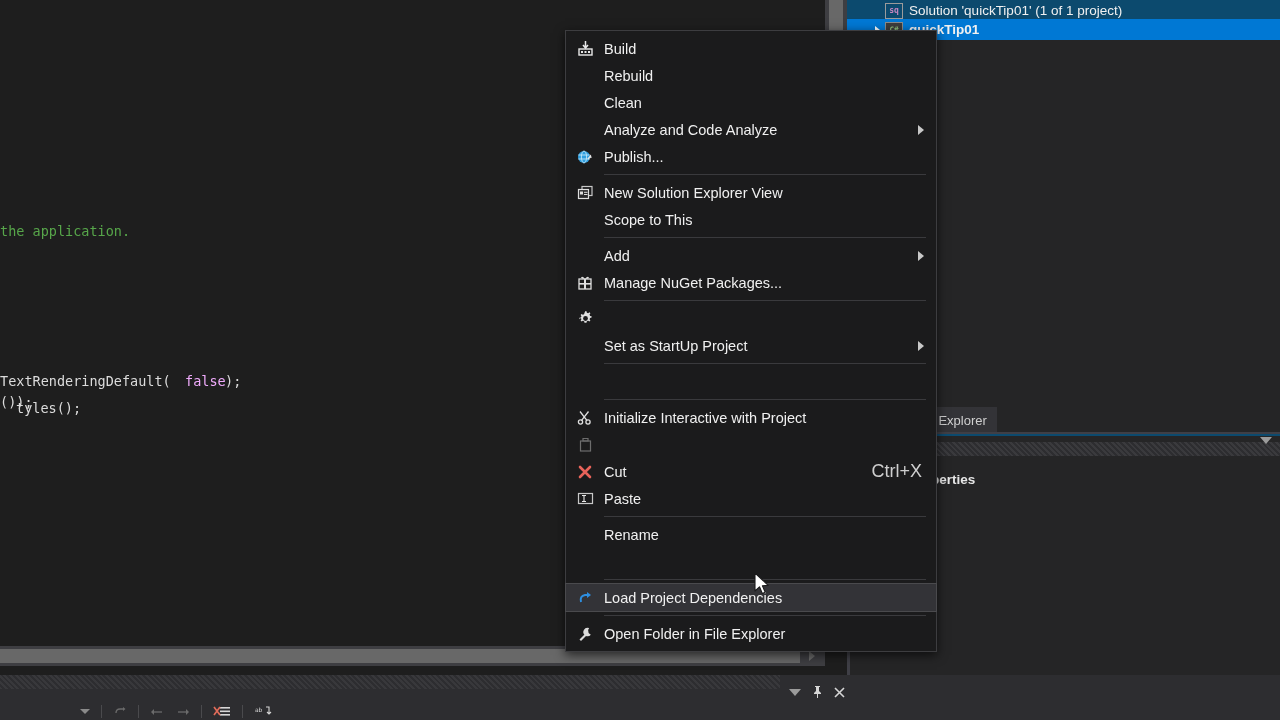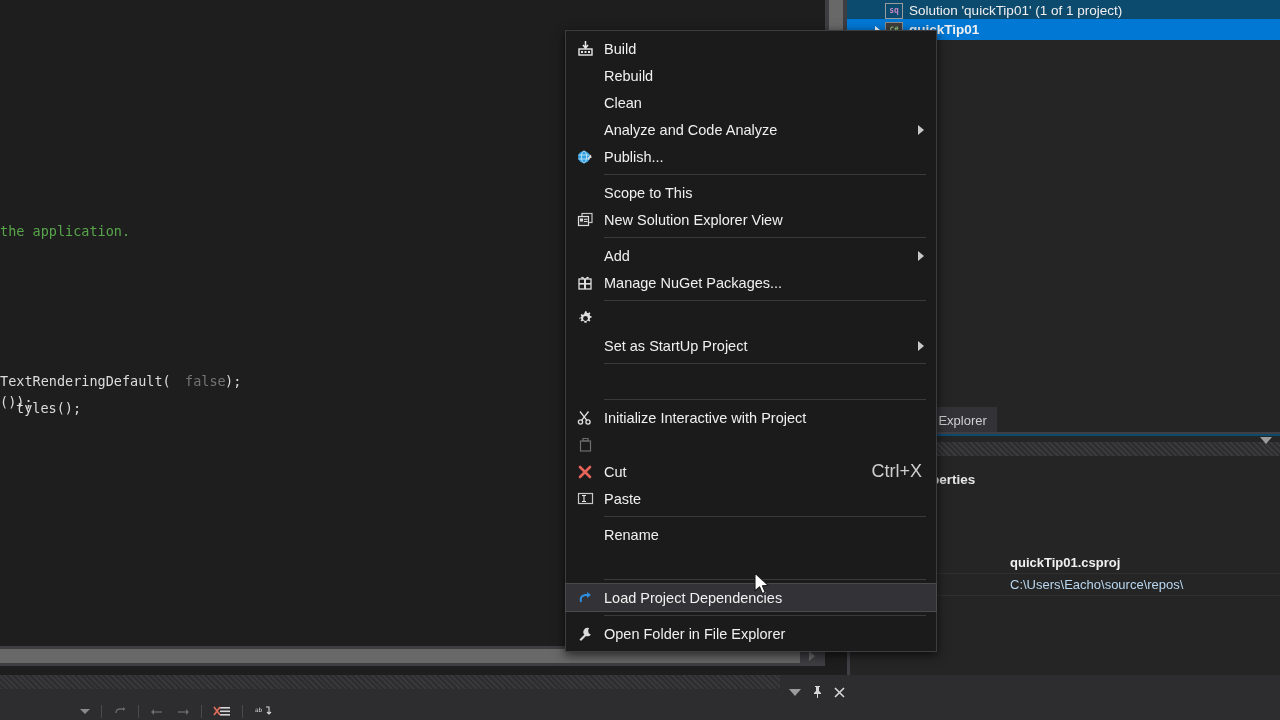--- a/index.html
+++ b/index.html
@@ -15,21 +15,21 @@
   .editor{
     position:absolute;left:0;top:0;width:847px;height:675px;
     background:#1e1e1e;
     font-family:"DejaVu Sans Mono", monospace;
     font-size:13.5px;
     overflow:hidden;
   }
   .code-line{position:absolute;white-space:pre;line-height:21px;}
   .c-comment{color:#57a64a;}
   .c-plain{color:#dcdcdc;}
-  .c-kw{color:#737373;}
+  .c-kw{color:#f0abfc;}
 
   
   .ed-vscroll{
     position:absolute;left:825px;top:0;width:22px;height:620px;
     background:#3e3e42;
   }
   .ed-vthumb{
     position:absolute;left:829px;top:0px;width:14px;height:38px;
     background:#686868;
   }
@@ -241,30 +241,20 @@
       </div>
       <div class="props-title">Project Properties</div>
       <div class="props-toolbar">
         <span style="width:20px;height:20px;display:flex;align-items:center;justify-content:center;">
           <svg class="ico" width="12" height="13" viewBox="0 0 12 13">
             <path d="M4 1 Q7 3 4 6 Q7 9 4 12" stroke="#c8c8c8" stroke-width="1.3" fill="none"></path>
           </svg>
         </span>
       </div>
       <div class="props-leftborder"></div>
-      <div class="props-grid">
-        <div class="prop-row">
-          <span class="prop-name">le</span>
-          <span class="prop-val bold">quickTip01.csproj</span>
-        </div>
-        <div class="prop-row">
-          <span class="prop-name">older</span>
-          <span class="prop-val">C:\Users\Eacho\source\repos\</span>
-        </div>
-      </div>
     </div>
   </div>
 
   <div class="bottom-strip">
     <div class="hatch-bar"></div>
   </div>
 
   <div class="panel-ctl" style="left:784px;">
     <span class="pc-icon">
       <span class="tri-down"></span>
@@ -363,37 +353,37 @@
           <path d="M1.3 6 H12.7 M1.3 10 H12.7" stroke="#bfe4f7" stroke-width=".9"></path>
           <path d="M11 10 L13.5 7 L14 9" stroke="#e8e8e8" stroke-width="1.3" fill="none"></path>
         </svg>
       </span>
       <span class="ctx-label">Publish...</span>
     </div>
 
     <div class="ctx-sep"></div>
 
     <div class="ctx-item">
-      <span class="ctx-gutter"></span>
-      <span class="ctx-label">Scope to This</span>
-    </div>
-
-    <div class="ctx-item">
       <span class="ctx-gutter">
         <svg class="ico" width="17" height="16" viewBox="0 0 17 16">
           <rect x="5" y="1.5" width="10" height="9" fill="none" stroke="#c8c8c8" stroke-width="1.2"></rect>
           <rect x="1.5" y="4.5" width="10" height="9" fill="#2b2b2d" stroke="#e0e0e0" stroke-width="1.2"></rect>
           <rect x="3" y="6.5" width="3" height="3" fill="#e0e0e0"></rect>
           <rect x="7" y="6.8" width="3.5" height="1" fill="#e0e0e0"></rect>
           <rect x="7" y="9" width="3.5" height="1" fill="#e0e0e0"></rect>
         </svg>
       </span>
       <span class="ctx-label">New Solution Explorer View</span>
     </div>
 
+    <div class="ctx-item">
+      <span class="ctx-gutter"></span>
+      <span class="ctx-label">Scope to This</span>
+    </div>
+
     <div class="ctx-sep"></div>
 
     <div class="ctx-item">
       <span class="ctx-gutter"></span>
       <span class="ctx-label">Add</span>
       <span class="ctx-sub tri-right" style="border-left-color:#c8c8c8;"></span>
     </div>
 
     <div class="ctx-item">
       <span class="ctx-gutter">

